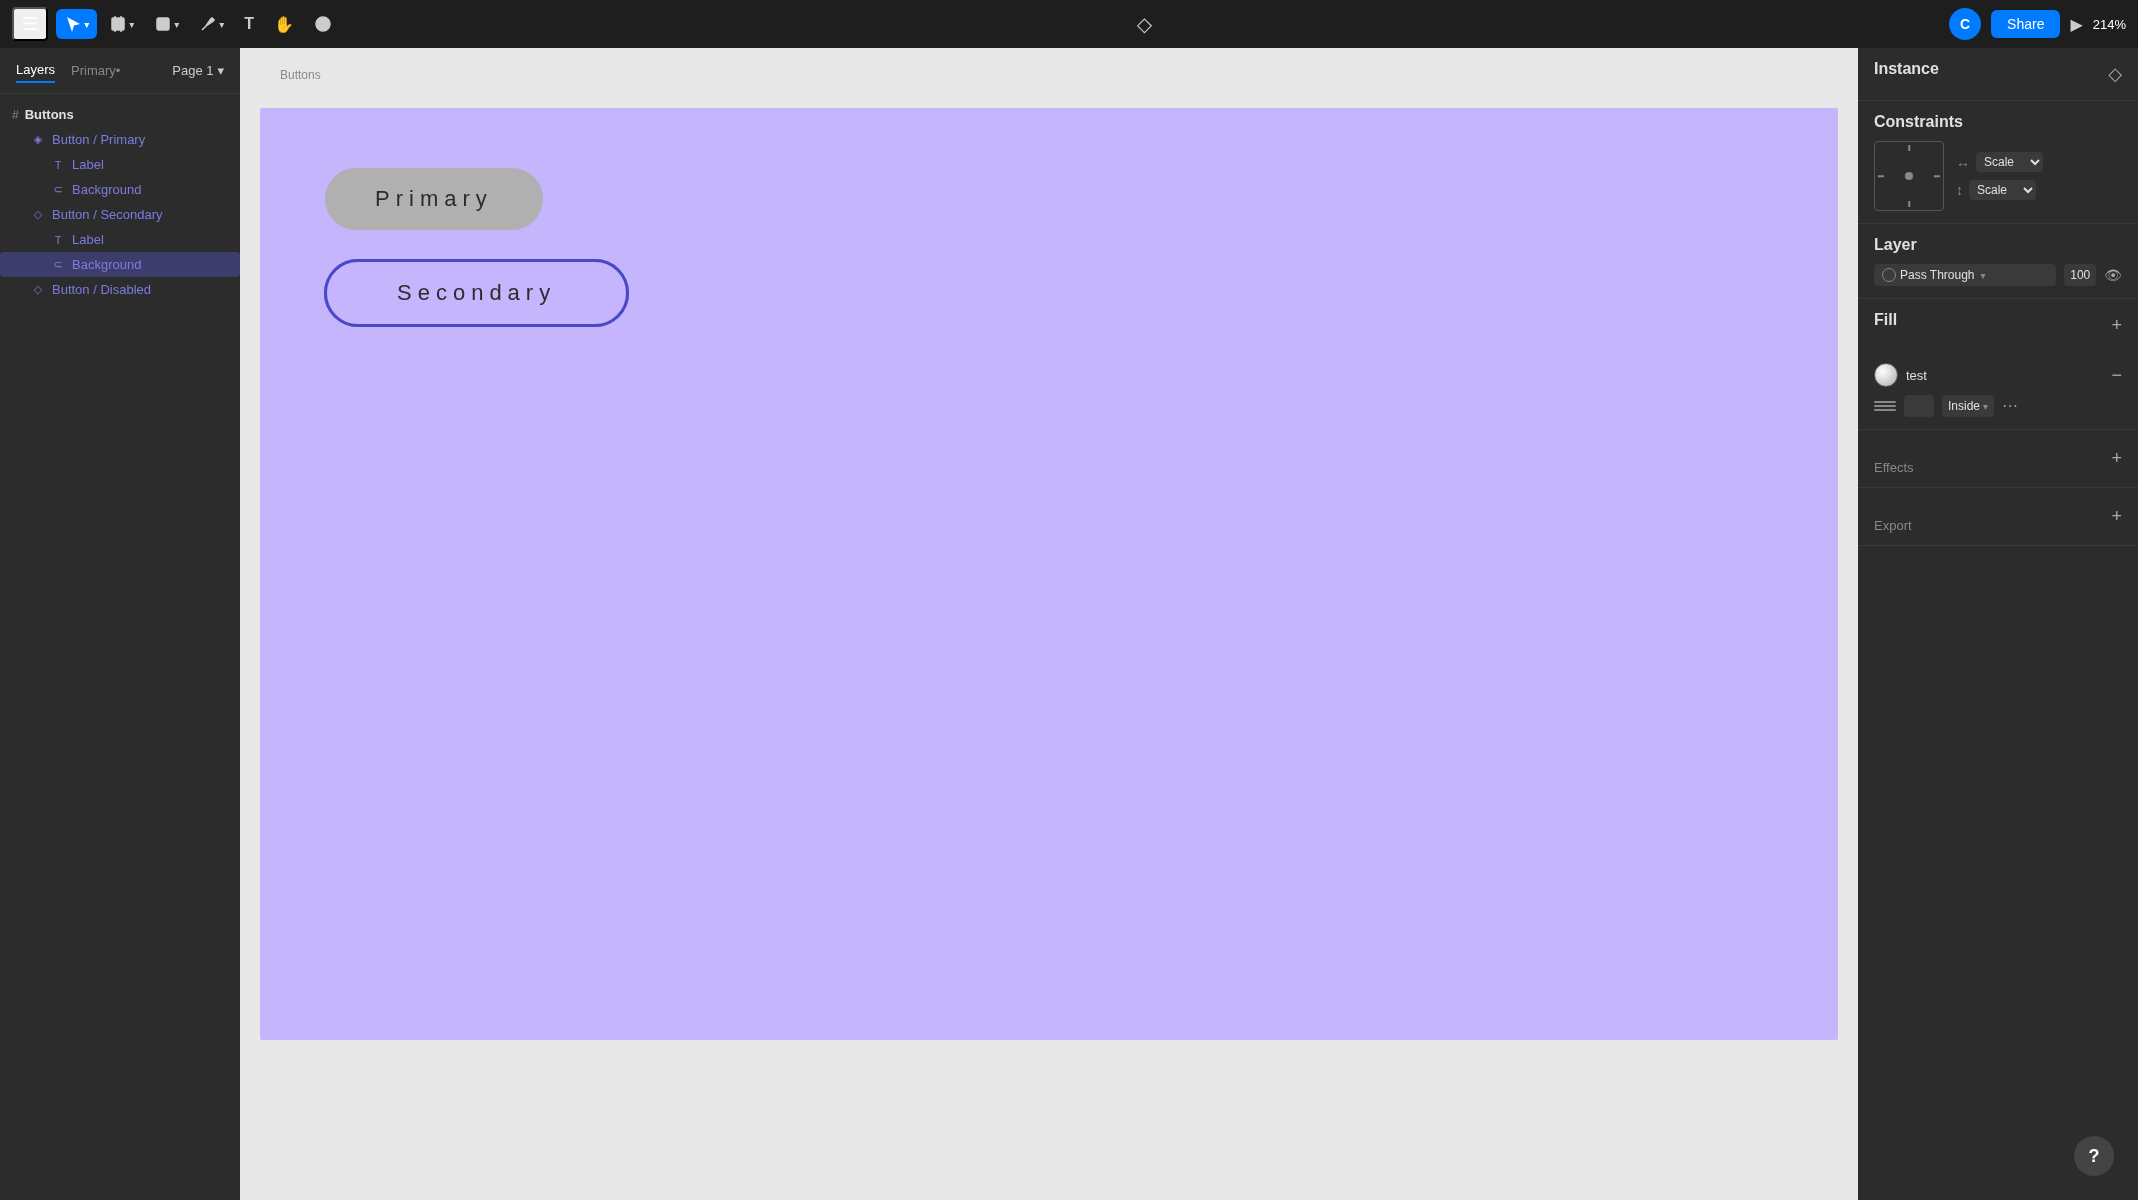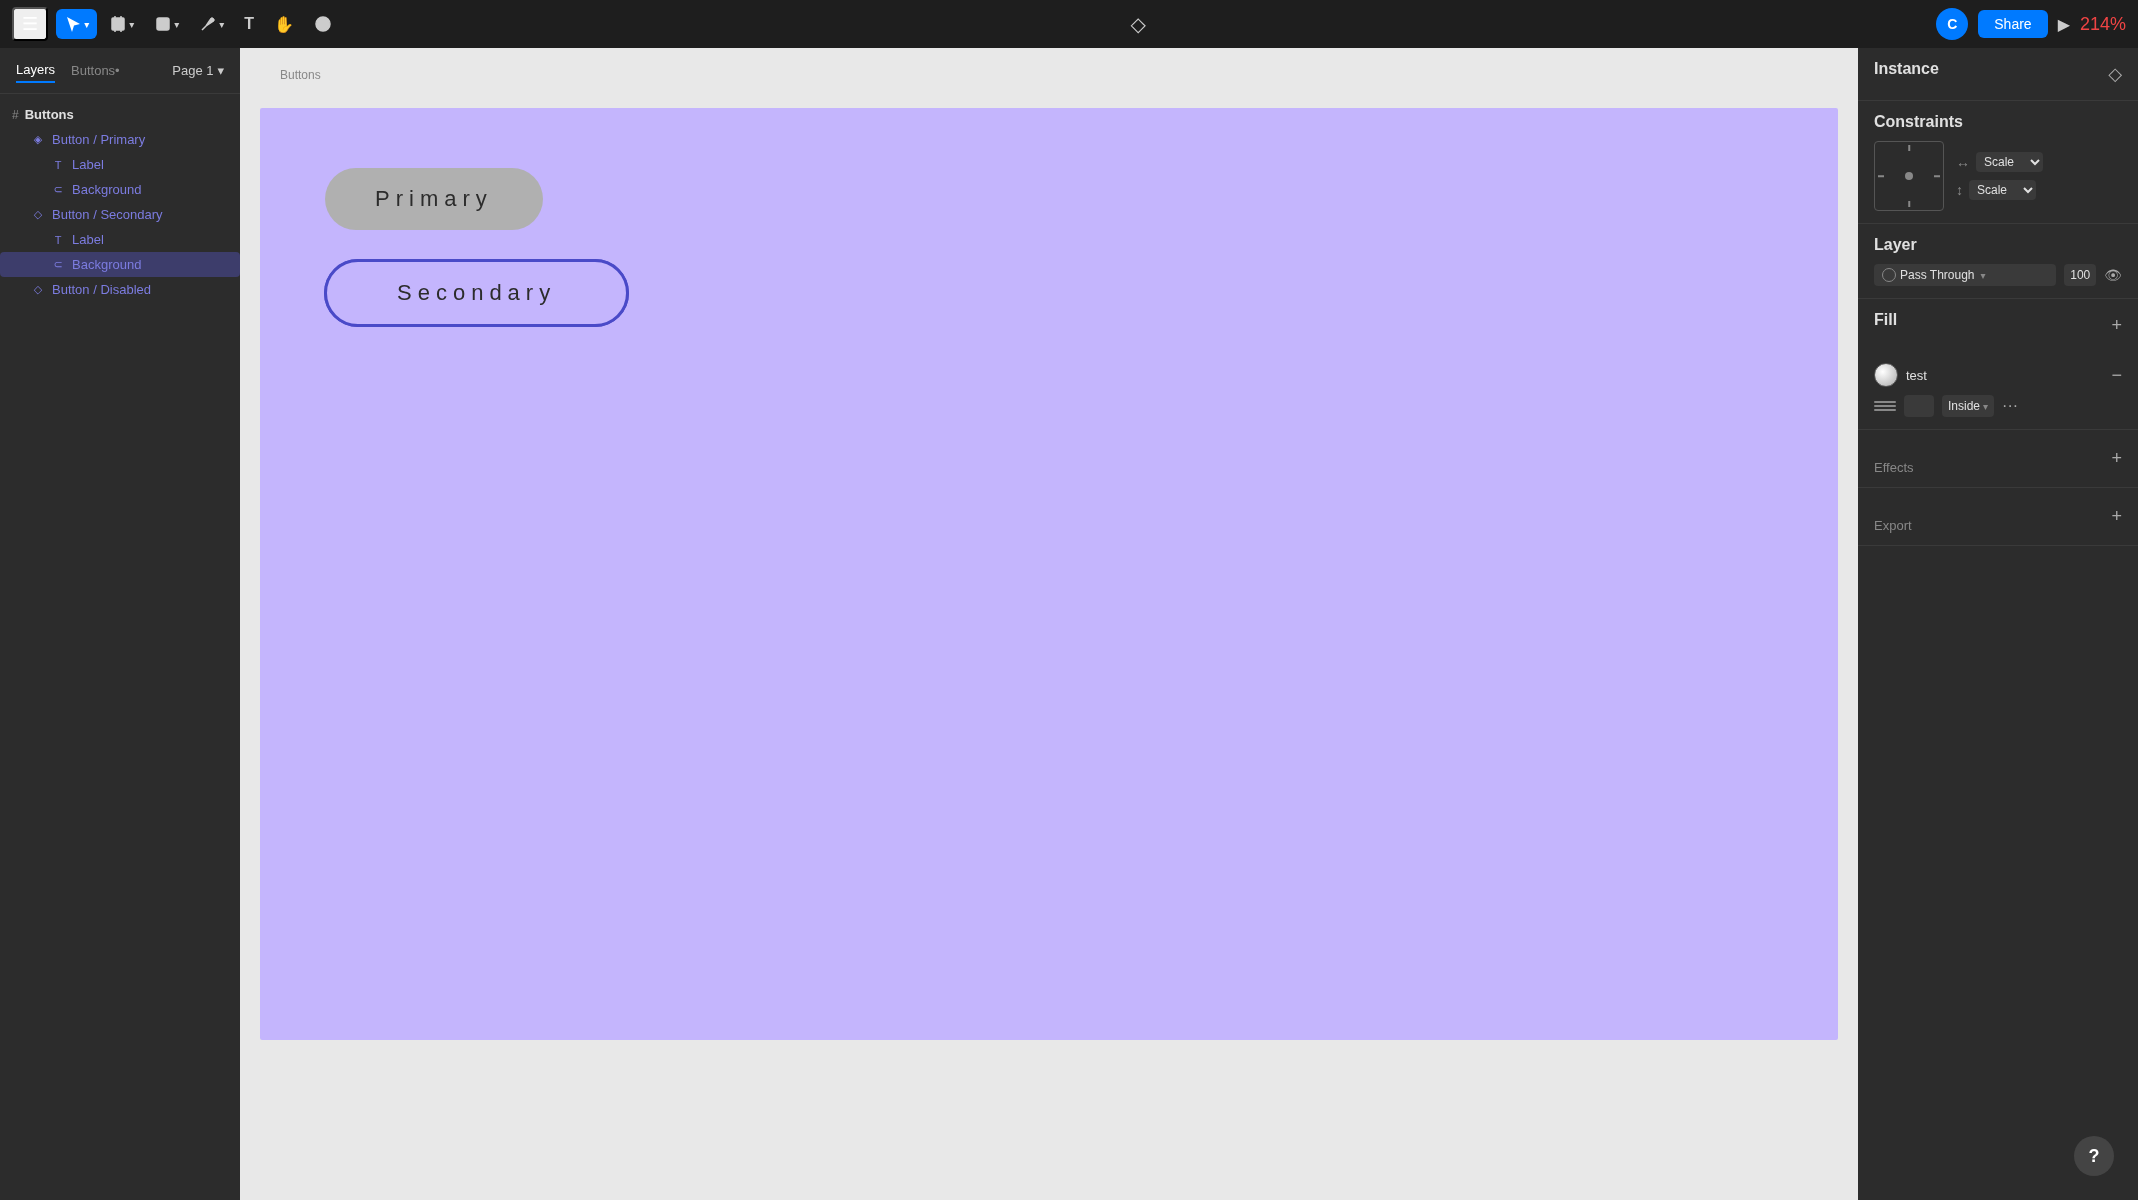--- a/index.html
+++ b/index.html
@@ -86,22 +86,22 @@
       cursor: pointer;
     }
     .play-btn {
       background: transparent;
       border: none;
       color: #ccc;
       font-size: 16px;
       cursor: pointer;
     }
     .zoom-label {
-      color: #ef4444;
-      font-size: 18px;
+      color: #ffffff;
+      font-size: 13px;
     }
 
     
     .main-layout {
       display: flex;
       flex: 1;
       overflow: hidden;
     }
 
     
@@ -548,21 +548,21 @@
     <button class="play-btn">▶</button>
     <span class="zoom-label">214%</span>
   </div>
 </div>
 
 <div class="main-layout">
 
   <div class="left-panel">
     <div class="left-panel-header">
       <span class="left-panel-tab active">Layers</span>
-      <span class="left-panel-tab inactive">Buttons•</span>
+      <span class="left-panel-tab inactive">Primary•</span>
       <span class="page-selector">
         <span>Page 1</span> ▾
       </span>
     </div>
     <div class="layers-list">
 
       <div class="layer-group-header">
         <span class="icon">#</span>
         <span class="layer-group-title">Buttons</span>
       </div>

